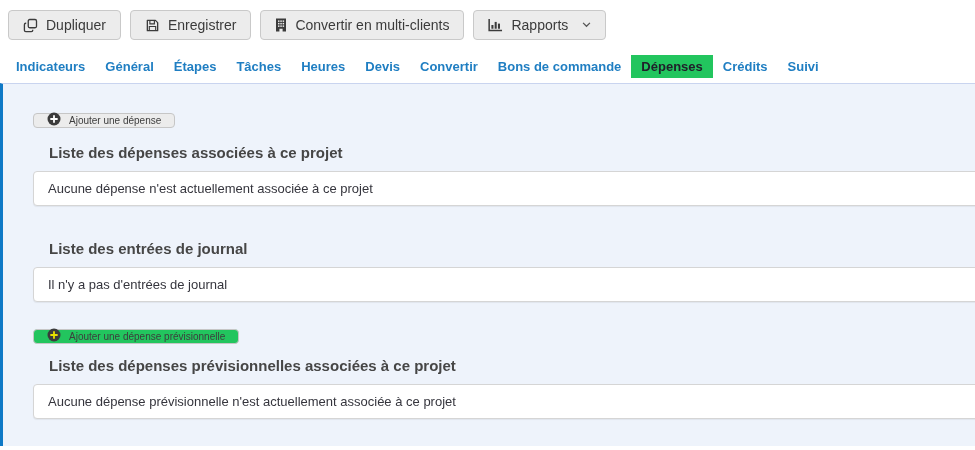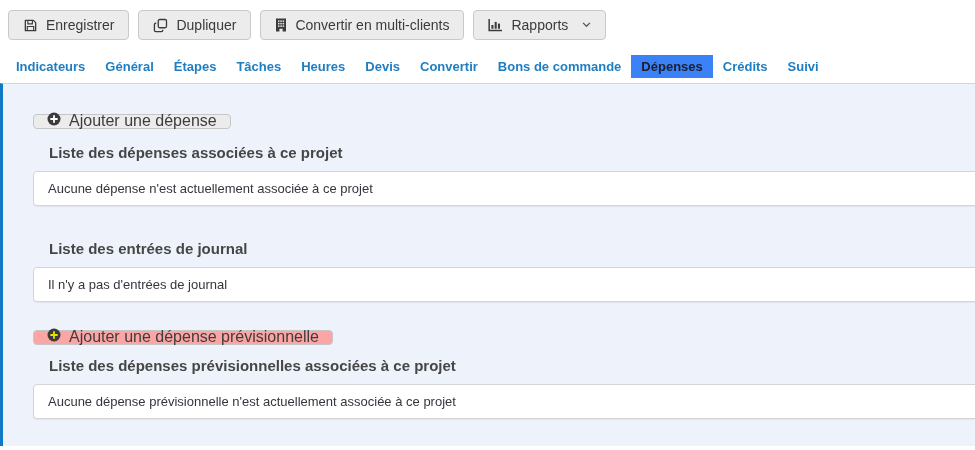--- a/index.html
+++ b/index.html
@@ -13,66 +13,66 @@
     font-size:14px; color:#3b3b3b; cursor:pointer; white-space:nowrap;
     font-family:inherit; }
   .tbtn svg { flex:0 0 auto; display:block; }
   .tbtn b { font-weight:bold; }
   .caret { margin-left:6px; }
 
   
   .tabs { display:flex; align-items:flex-end; margin:15px 0 0 6px; }
   .tab { padding:4px 10px; font-weight:bold; font-size:13px; color:#1f7ec2;
     cursor:pointer; white-space:nowrap; }
-  .tab.active { background:#3b82f6; color:#20202a; }
+  .tab.active { background:#22c55e; color:#20202a; }
 
   
   .panel { margin-top:5px; height:363px; background:#eef3fb;
     border-top:1px solid #c9d4ef; border-left:3px solid #0f79c6;
     padding:28px 0 0 30px; overflow:hidden; }
 
   .add-btn { display:inline-flex; align-items:center; gap:8px; background:#ececec;
     border:1px solid #c6c6c6; border-radius:4px; padding:0 13px; height:15px;
-    font-size:16px; color:#3d3d3d; cursor:pointer; font-family:inherit; }
-  .add-btn.highlight { background:#fca5a5; }
+    font-size:10px; color:#3d3d3d; cursor:pointer; font-family:inherit; }
+  .add-btn.highlight { background:#22c55e; }
 
   .section-heading { font-size:15px; font-weight:bold; color:#464646;
     margin:14px 0 10px 16px; }
 
   .empty-box { background:#ffffff; border:1px solid #d5d5d5; border-radius:4px;
     padding:9px 14px; font-size:13px; color:#35353d; margin-right:-6px;
     box-shadow:0 1px 1px rgba(0,0,0,0.06); }
 
   .spacer-lg { height:34px; }
   .spacer-md { height:26px; }
 </style>
 </head>
 <body>
 
 <div class="toolbar">
 
   <button class="tbtn">
     <span>
       <svg width="15" height="15" viewBox="0 0 16 16">
+        <rect x="5.6" y="1.6" width="8.8" height="8.8" rx="1.6" fill="none" stroke="#3b3b3b" stroke-width="1.4"></rect>
+        <path d="M3.4 5.6H3a1.5 1.5 0 0 0-1.5 1.5V13A1.5 1.5 0 0 0 3 14.5h5.9A1.5 1.5 0 0 0 10.4 13v-.4" fill="none" stroke="#3b3b3b" stroke-width="1.4"></path>
+      </svg>
+    </span>
+    <span>Dupliquer</span>
+  </button>
+
+  <button class="tbtn">
+    <span>
+      <svg width="15" height="15" viewBox="0 0 16 16">
         <path d="M2.5 2.5h8.6l2.4 2.4v8.6h-11z" fill="none" stroke="#3b3b3b" stroke-width="1.4" stroke-linejoin="round"></path>
         <path d="M5.2 2.8v3.4h4.8V2.8" fill="none" stroke="#3b3b3b" stroke-width="1.2"></path>
         <path d="M4.6 13.2V9h6.8v4.2" fill="none" stroke="#3b3b3b" stroke-width="1.2"></path>
       </svg>
     </span>
     <span>Enregistrer</span>
-  </button>
-
-  <button class="tbtn">
-    <span>
-      <svg width="15" height="15" viewBox="0 0 16 16">
-        <rect x="5.6" y="1.6" width="8.8" height="8.8" rx="1.6" fill="none" stroke="#3b3b3b" stroke-width="1.4"></rect>
-        <path d="M3.4 5.6H3a1.5 1.5 0 0 0-1.5 1.5V13A1.5 1.5 0 0 0 3 14.5h5.9A1.5 1.5 0 0 0 10.4 13v-.4" fill="none" stroke="#3b3b3b" stroke-width="1.4"></path>
-      </svg>
-    </span>
-    <span>Dupliquer</span>
   </button>
 
 
   <button class="tbtn">
     <span>
       <svg width="12" height="14" viewBox="0 0 12 14">
         <path d="M1 0.5h10v13H7.6v-2.8H4.4v2.8H1z" fill="#3b3b3b"></path>
         <g fill="#ececec">
           <rect x="3" y="2.4" width="1.5" height="1.5"></rect>
             <rect x="5.3" y="2.4" width="1.5" height="1.5"></rect>

